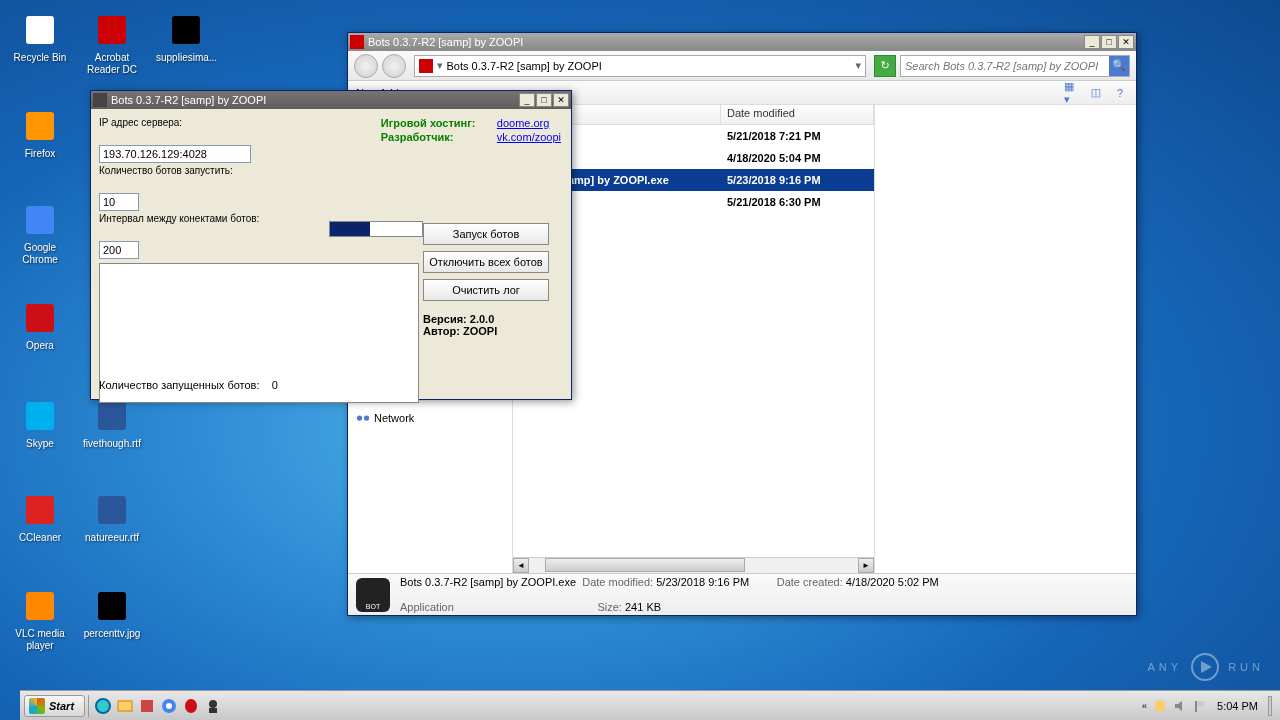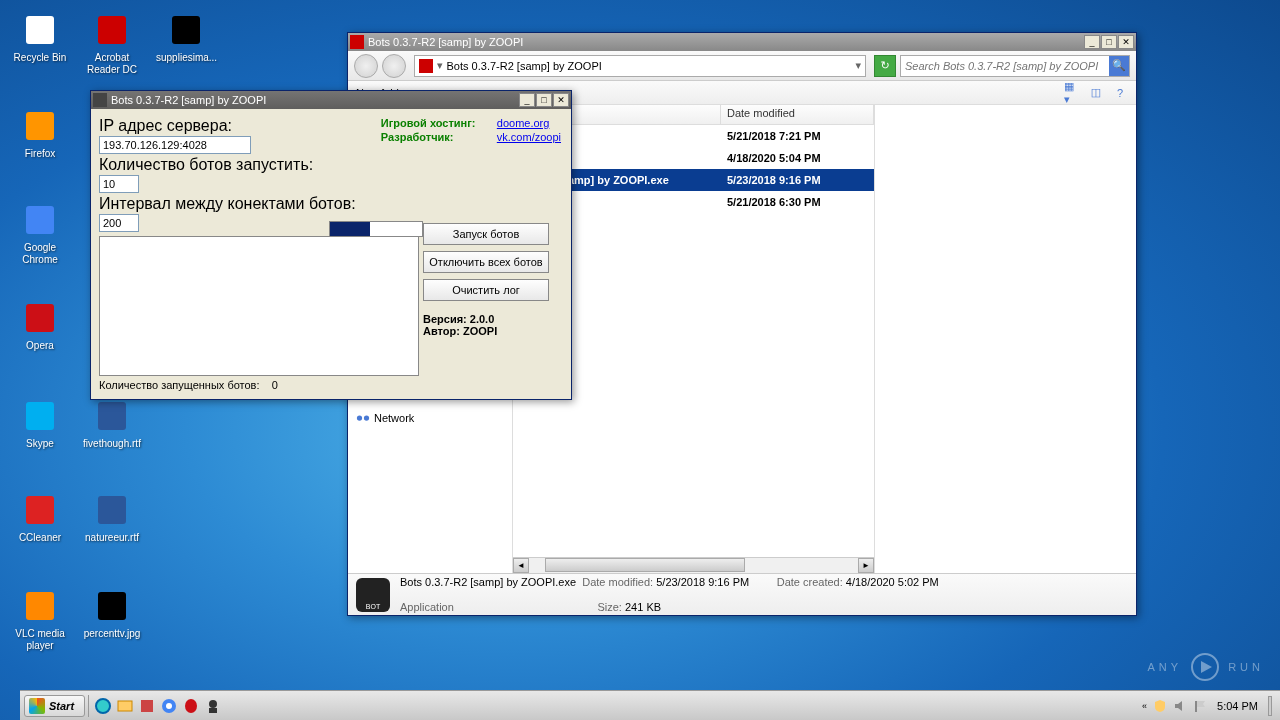--- a/index.html
+++ b/index.html
@@ -52,22 +52,22 @@
 .details-icon::after { content: 'BOT'; position: absolute; bottom: 2px; left: 50%; transform: translateX(-50%); color: #fff; font-size: 7px; }
 .details-text { display: flex; flex-direction: column; gap: 13px; }
 
 
 .botapp { left: 90px; top: 90px; width: 482px; height: 310px; background: #ece9d8; z-index: 10; }
 .botapp .titlebar { background: linear-gradient(#757473, #5f5e5d); }
 .botapp .titlebar .ticon { background: #444; }
 .botapp-body { padding: 6px 8px; display: flex; gap: 0; }
 .bot-left { width: 320px; }
 .bot-right { flex: 1; padding-left: 4px; }
-.field-label { font-size: 16px; color: #000; margin-top: 2px; }
-.field-input { width: 152px; height: 18px; border: 1px solid #7f9db9; background: #fff; padding: 0 3px; font-size: 11px; margin-top: 1px; }
+.field-label { font-size: 10px; color: #000; margin-top: 2px; }
+.field-input { width: 152px; height: 18px; border: 1px solid #7f9db9; background: #fff; padding: 0 3px; font-size: 11px; margin-top: 17px; }
 .bot-progress { width: 94px; height: 16px; border: 1px solid #888; background: #fff; margin-bottom: 10px; position: absolute; top:130px; right:148px;}
 .bot-progress .fill { width: 44%; height: 100%; background: #0a246a; }
 .bot-btn { width: 126px; height: 22px; background: linear-gradient(#fefefe, #e8e8e8); border: 1px solid #888; margin-bottom: 6px; cursor: pointer; font-size: 11px; display:block; margin-left: 226px; }
 .bot-links { position: absolute; top: 26px; right: 10px; text-align: left; }
 .bot-links .lrow { display: flex; gap: 8px; margin-bottom: 2px; }
 .bot-links .llab { color: #0a8000; font-weight: bold; width: 108px; }
 .bot-links a { color: #0000ee; text-decoration: underline; }
 .bot-log { width: 320px; height: 140px; background: #fff; border: 1px solid #888; margin-top: 4px; }
 .bot-footer { position: absolute; bottom: 8px; left: 8px; font-size: 11px; }
 

